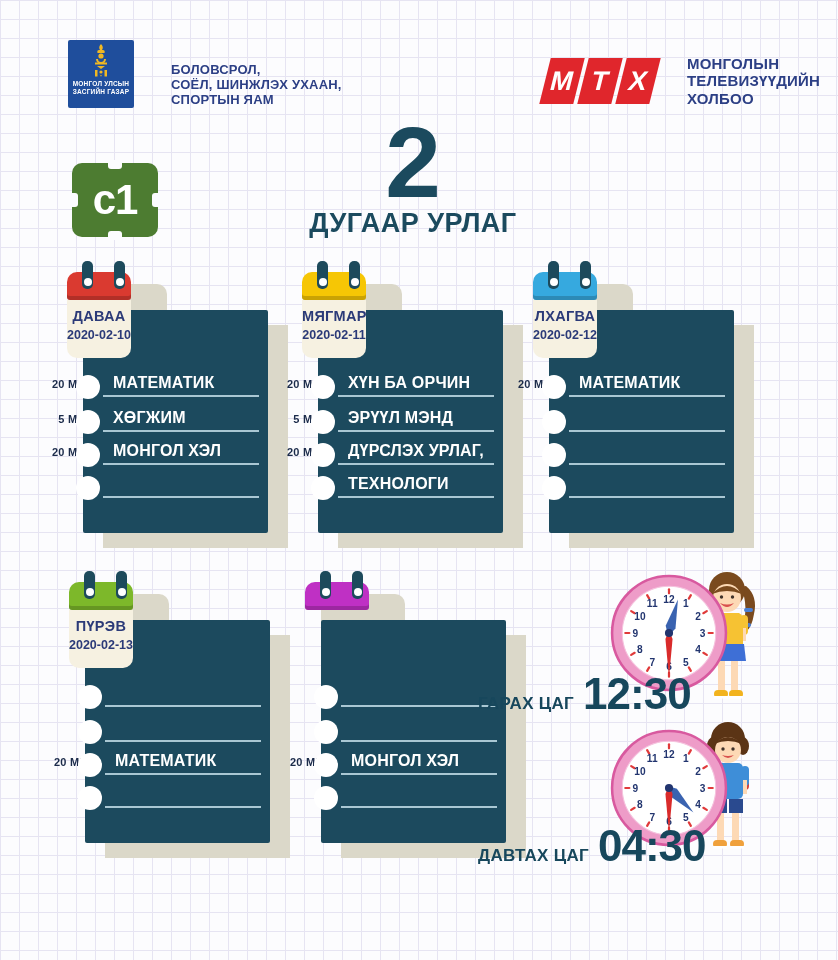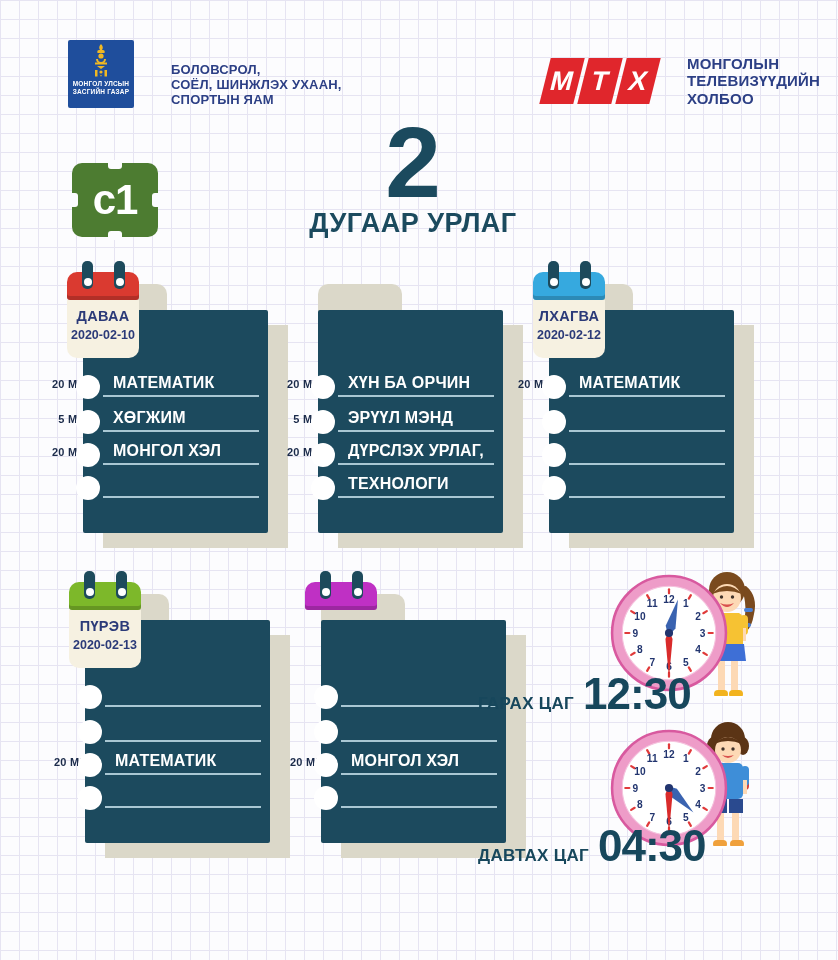--- a/index.html
+++ b/index.html
@@ -49,21 +49,21 @@
   .pad-shadow{position:absolute;left:53px;top:63px;width:185px;height:223px;background:#dbd8c9;}
   .tab-shadow{position:absolute;left:33px;top:22px;width:84px;height:86px;background:#dbd8c9;border-radius:10px;}
   .pad{position:absolute;left:33px;top:48px;width:185px;height:223px;background:#1c4a5e;border-radius:2px;}
   .row{position:absolute;left:0;width:250px;height:30px;}
   .duration{position:absolute;left:0;bottom:7px;width:44px;text-align:right;
     font-size:11px;font-weight:bold;color:#1b2b4a;letter-spacing:.3px;white-space:nowrap;}
   .hole{position:absolute;left:26px;top:8px;width:24px;height:24px;border-radius:50%;background:#ffffff;}
   .subject-line{position:absolute;left:53px;width:156px;height:100%;border-bottom:2px solid #a9c7d3;
     display:flex;align-items:flex-end;padding:0 0 3px 10px;box-sizing:border-box;}
   .subject{color:#ffffff;font-weight:bold;font-size:16px;letter-spacing:.2px;white-space:nowrap;}
-  .tab{position:absolute;left:17px;top:10px;width:72px;height:86px;}
+  .tab{position:absolute;left:17px;top:10px;width:64px;height:86px;}
   .tab-head{position:relative;height:28px;border-radius:10px 10px 3px 3px;box-shadow:inset 0 -4px 0 rgba(0,0,0,.18);}
   .pin{position:absolute;top:-11px;width:11px;height:28px;background:#1d4a5c;border-radius:5px;}
   .pin-l{left:15px;} .pin-r{left:47px;}
   .pin-dot{position:absolute;left:1.5px;top:17px;width:8px;height:8px;background:#fff;border-radius:50%;}
   .tab-body{height:58px;background:#f6f1e1;border-radius:0 0 10px 10px;text-align:center;padding-top:8px;box-sizing:border-box;}
   .day-name{font-size:14.5px;font-weight:bold;color:#2b3a78;letter-spacing:.3px;}
   .day-date{font-size:12.5px;font-weight:bold;color:#2b3a78;margin-top:4px;}
 
   
   .clock{position:absolute;width:122px;height:122px;}
@@ -206,20 +206,34 @@
       <div class="subject-line">
           <span class="subject">ДҮРСЛЭХ УРЛАГ,</span>
         </div>
     </div>
     <div class="row" style="top:206px;">
       <div class="duration"></div>
       <div class="hole"></div>
       <div class="subject-line">
           <span class="subject">ТЕХНОЛОГИ</span>
         </div>
+    </div>
+    <div class="tab">
+      <div class="tab-head" style="background: rgb(246, 198, 5);">
+        <span class="pin pin-l">
+            <span class="pin-dot"></span>
+          </span>
+        <span class="pin pin-r">
+            <span class="pin-dot"></span>
+          </span>
+      </div>
+      <div class="tab-body">
+        <div class="day-name">МЯГМАР</div>
+        <div class="day-date">2020-02-11</div>
+      </div>
     </div>
   </div>
 
   <div class="day-card" style="left:516px;top:262px;">
     <div class="pad-shadow"></div>
     <div class="tab-shadow"></div>
     <div class="pad"></div>
     <div class="row" style="top:105px;">
       <div class="duration">20 МИН</div>
       <div class="hole"></div>

